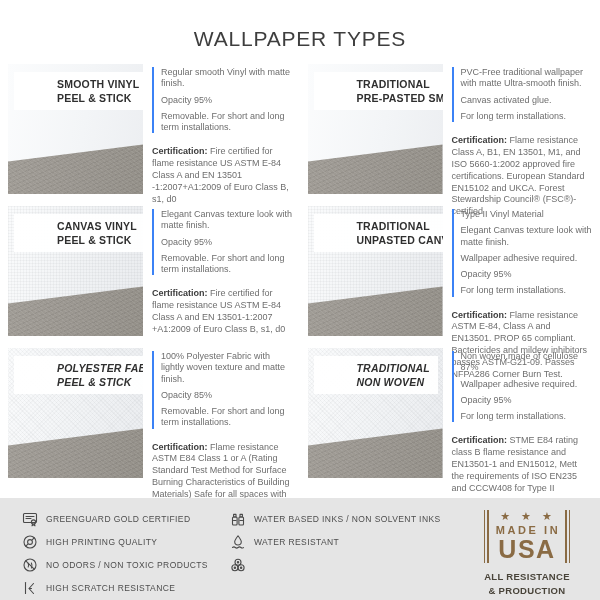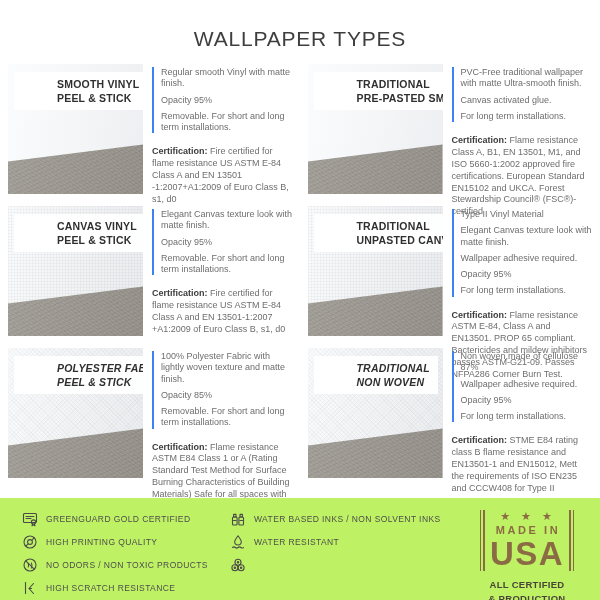--- a/index.html
+++ b/index.html
@@ -52,37 +52,37 @@
   }
   .sample-label span{display:block;white-space:nowrap;margin-left:35px;}
   .info{flex:1;min-width:0;padding-top:3px;}
   .desc{border-left:2px solid #3b82f6;padding-left:7px;}
   .desc p{margin:0 0 5px;font-size:9px;line-height:1.25;color:#6e6e6e;}
   .desc p:last-child{margin-bottom:0;}
   .cert{margin:13px 0 0;font-size:9px;line-height:1.32;color:#6e6e6e;}
   .cert-strong{font-weight:700;color:#3c3c3c;}
   .page-footer{
     position:absolute;left:0;right:0;bottom:0;height:102px;
-    background:#bef264;display:flex;box-sizing:border-box;
+    background:#e5e5e5;display:flex;box-sizing:border-box;
     padding:9px 12px 0 22px;
   }
   .cert-col{display:flex;flex-direction:column;}
   .cert-col-left{width:208px;}
   .cert-col-mid{flex:1;}
   .cert-row{display:flex;align-items:center;gap:8px;height:23px;}
   .cert-row svg{flex:0 0 16px;width:16px;height:16px;stroke:#4a4a4a;fill:none;stroke-width:1.1;stroke-linecap:round;stroke-linejoin:round;}
   .cert-row .cert-text{font-size:8.5px;color:#4d4d4d;letter-spacing:.4px;white-space:nowrap;}
   .usa{width:122px;display:flex;flex-direction:column;align-items:center;padding-top:3px;color:#8a6b44;}
   .usa-box{display:flex;align-items:stretch;gap:5px;}
   .usa-bars{display:flex;gap:2px;}
   .usa-bars i{display:block;width:1.5px;background:#8a6b44;}
   .usa-center{display:flex;flex-direction:column;align-items:center;padding:1px 0;}
   .usa-stars{font-size:11px;letter-spacing:4px;line-height:1;white-space:nowrap;text-indent:2px;}
   .usa-madein{font-size:11px;font-weight:700;letter-spacing:2.6px;margin-top:2px;white-space:nowrap;text-indent:2px;}
-  .usa-main{font-size:33px;font-weight:800;letter-spacing:1.5px;line-height:1;margin-top:1px;}
+  .usa-main{font-size:25px;font-weight:800;letter-spacing:1.5px;line-height:1;margin-top:1px;}
   .usa-sub{margin-top:7px;text-align:center;font-size:9.5px;font-weight:700;color:#49443a;line-height:1.5;letter-spacing:.3px;}
   .usa-sub span{display:block;white-space:nowrap;}
 </style>
 </head>
 <body>
 
 <h1 class="page-title">WALLPAPER TYPES</h1>
 
 <div class="grid">
 
@@ -282,18 +282,18 @@
         <div class="usa-stars">★ ★ ★</div>
         <div class="usa-madein">MADE IN</div>
         <div class="usa-main">USA</div>
       </div>
       <div class="usa-bars">
           <i></i>
           <i></i>
         </div>
     </div>
     <div class="usa-sub">
-      <span>ALL CERTIFIED</span>
+      <span>ALL RESISTANCE</span>
       <span>&amp; PRODUCTION</span>
     </div>
   </div>
 
 </div>
 
 </body></html>

